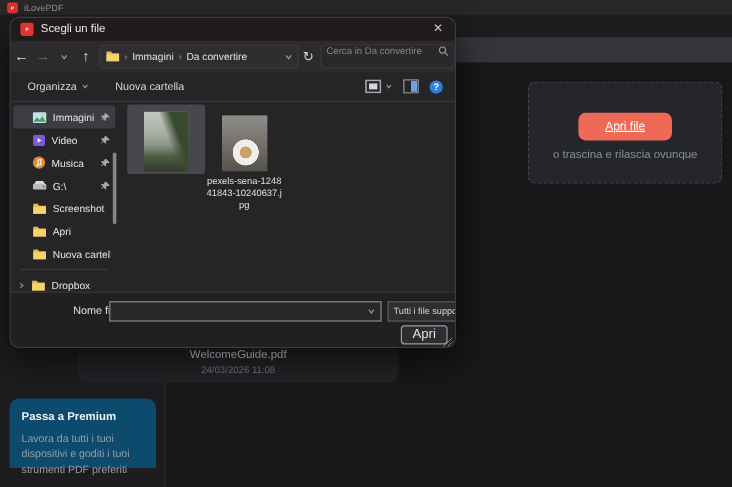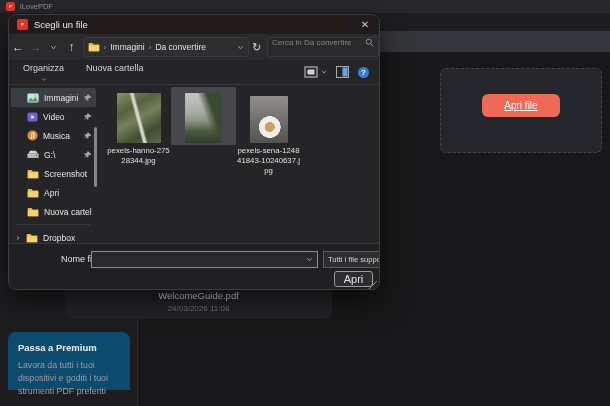--- a/index.html
+++ b/index.html
@@ -57,21 +57,21 @@
   .bc-spacer { flex:1; }
   .refresh { width:20px; text-align:center; font-size:11px; color:#d2d2d6; cursor:pointer; }
   .searchbox { width:112px; height:20px; background:#29292b; border:1px solid #39393d;
     border-radius:3px; margin-left:2px; display:flex; align-items:flex-start; padding:0 4px; }
   .searchbox input { flex:1; min-width:0; background:transparent; border:none; outline:none;
     font-size:8px; color:#cfcfd4; font-family:inherit; }
   .searchbox input::placeholder { color:#85858c; }
   .toolbar { left:0; top:45px; width:100%; height:25px; background:#252527;
     border-bottom:1px solid #38383c; display:flex; align-items:center; }
   .tb-btn { font-size:9px; color:#d6d6d9; padding:0 8px; height:19px; display:flex;
-    align-items:center; gap:4px; cursor:pointer; margin-left:6px; border-radius:2px;flex-direction:column; }
+    align-items:center; gap:4px; cursor:pointer; margin-left:6px; border-radius:2px; }
   .tb-right { margin-left:auto; display:flex; align-items:center; gap:9px; padding-right:10px; }
   .help-circle { width:11px; height:11px; border-radius:50%; background:#2f7ee0; color:#fff;
     font-size:8px; font-weight:bold; text-align:center; line-height:11px; cursor:pointer; }
   .dlg-body { left:0; top:70px; width:100%; height:158px; display:flex; }
   .side { width:89px; height:100%; padding-top:3px; position:relative; }
   .side-row { height:19px; display:flex; align-items:center; gap:5px; padding:0 4px 0 16px;
     margin:0 2px; border-radius:2px; cursor:pointer; }
   .side-row.sel { background:#3c3d42; }
   .side-row .lbl { font-size:8.5px; color:#e6e6e9; white-space:nowrap; overflow:hidden; flex:1; }
   .side-row.tree { padding-left:4px; }
@@ -122,20 +122,21 @@
   <div class="abs app-titlebar">
     <div class="pdf-glyph">P</div>
     <div class="app-title">iLovePDF</div>
   </div>
   <div class="abs band-header"></div>
   <div class="abs band-toolbar"></div>
   <div class="abs app-sidebar"></div>
 
   <div class="abs dropzone">
     <button class="openfile-btn">Apri file</button>
+    <div class="drop-hint">o trascina e rilascia ovunque</div>
   </div>
 
   <div class="abs recent-card">
     <div class="recent-name">WelcomeGuide.pdf</div>
     <div class="recent-date">24/03/2026 11:08</div>
   </div>
 
   <div class="abs premium-card">
     <div class="premium-title">Passa a Premium</div>
     <div class="premium-body">Lavora da tutti i tuoi dispositivi e goditi i tuoi strumenti PDF preferiti</div>
@@ -296,26 +297,20 @@
             <path d="M1 1h5l1.5 2H15v9H1z" fill="#e8b94a"></path>
               <path d="M1 4h14v8H1z" fill="#f6d26d"></path>
           </svg>
           <span class="lbl">Dropbox</span>
         </div>
 
         <div class="sb-thumb"></div>
       </div>
 
       <div class="filearea">
-        <div class="fitem">
-          <div class="thumbwrap">
-              <div class="thumb thumb1"></div>
-            </div>
-          <div class="fname">pexels-hanno-27528344.jpg</div>
-        </div>
         <div class="fitem sel">
           <div class="thumbwrap">
               <div class="thumb thumb2"></div>
             </div>
         </div>
         <div class="fitem">
           <div class="thumbwrap">
               <div class="thumb thumb3"></div>
             </div>
           <div class="fname">pexels-sena-124841843-10240637.jpg</div>

